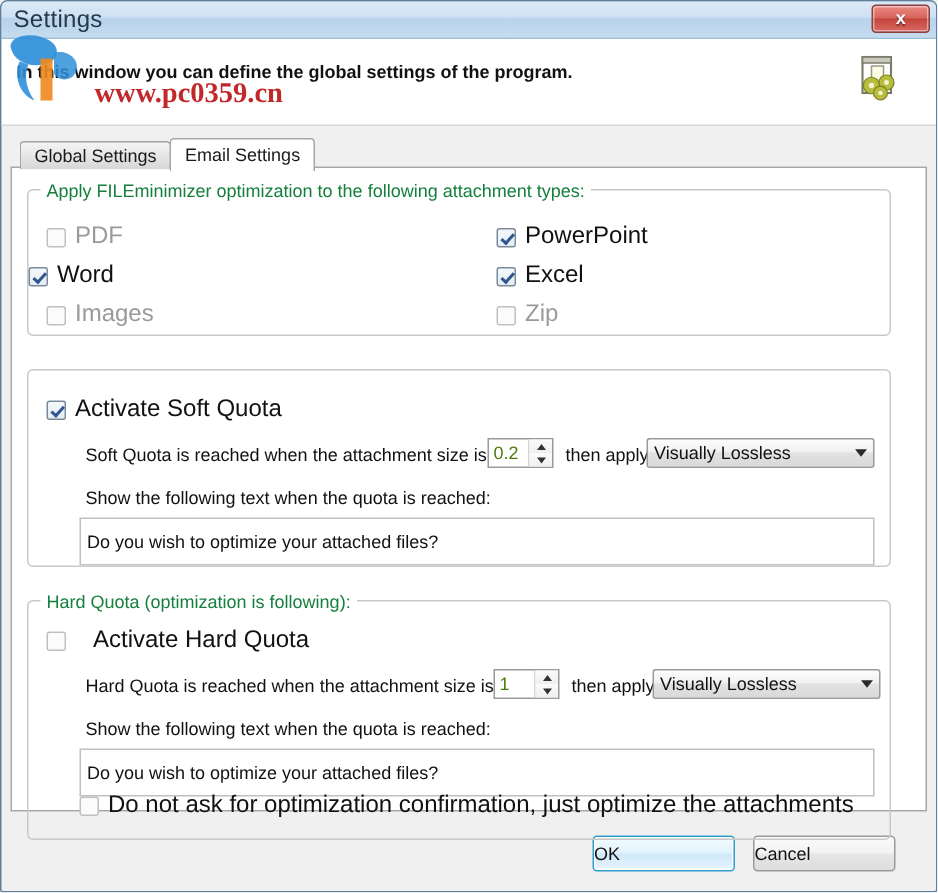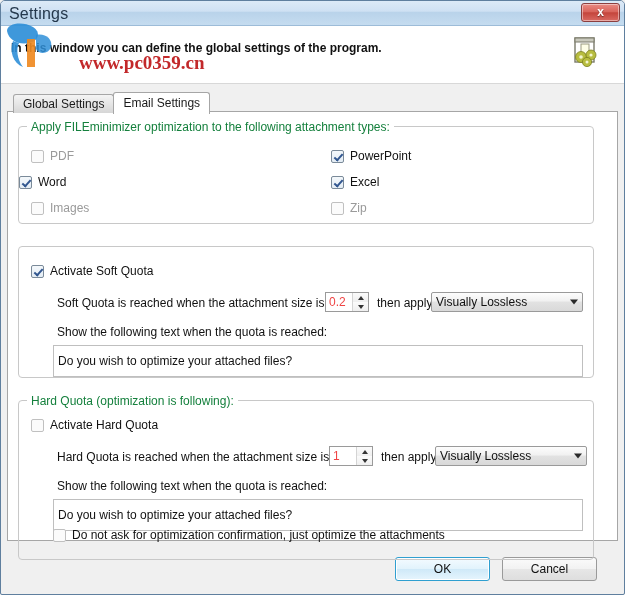--- a/index.html
+++ b/index.html
@@ -119,21 +119,20 @@
   }
   .wm-url {
     position: absolute;
     left: 62px;
     top: 33px;
     font-size: 19px;
     font-weight: bold;
     color: #c2282a;
     font-family: "Liberation Serif", serif;
     white-space: nowrap;
-    margin-left: 16px;
   }
   .wm-logo {
     position: absolute;
     left: 2px;
     top: 2px;
     width: 58px;
     height: 52px;
   }
 
   
@@ -199,21 +198,21 @@
     font-size: 12px;
     color: #15803d;
     white-space: nowrap;
   }
 
   
   .cb-row {
     position: absolute;
     display: flex;
     align-items: center;
-    font-size: 12px;
+    font-size: 16px;
     color: #111111;
     white-space: nowrap;
     cursor: pointer;
   }
   .cb-row.disabled { color: #9a9a9a; cursor: default; }
   .cbox {
     width: 13px;
     height: 13px;
     box-sizing: border-box;
     border: 1px solid #7a8a99;
@@ -255,21 +254,21 @@
     background: #ffffff;
     display: flex;
     align-items: stretch;
   }
   .spinner input {
     border: none;
     outline: none;
     background: transparent;
     font-family: "Liberation Sans", sans-serif;
     font-size: 12px;
-    color: #ef4444;
+    color: #4d7c0f;
     padding: 0 2px 0 3px;
     width: 100%;
     height: 100%;
     box-sizing: border-box;
   }
   .spin-btns {
     width: 15px;
     flex: 0 0 auto;
     display: flex;
     flex-direction: column;
@@ -361,21 +360,21 @@
     height: 48px;
   }
   .btn {
     position: absolute;
     top: 11px;
     width: 95px;
     height: 24px;
     box-sizing: border-box;
     font-size: 12px;
     color: #111111;
-    text-align: center;
+    text-align: left;
     line-height: 22px;
     border: 1px solid #9a9a9a;
     border-radius: 3px;
     background: linear-gradient(to bottom, #fbfbfb 0%, #f2f2f2 48%, #e6e6e6 52%, #dedede 100%);
     cursor: pointer;
   }
   .btn.default {
     border: 1px solid #2f9fd0;
     box-shadow: inset 0 0 0 1px #ffffff;
     background: linear-gradient(to bottom, #f4fbff 0%, #e2f3fc 48%, #cfe9f8 52%, #e6f5fd 100%);
@@ -492,21 +491,21 @@
           <div class="textbox" style="left:34px; top:98px; width:530px;">
             <input type="text" value="Do you wish to optimize your attached files?" style="">
           </div>
         </div>
 
         <div class="groupbox" style="left:10px; top:288px; width:576px; height:160px;">
           <div class="group-legend">Hard Quota (optimization is following):</div>
 
           <div class="cb-row disabled" style="left:12px; top:17px;">
             <span class="cbox"></span>
-            <span style="color:#111111;">Activate Hard Quota</span>
+            <span style="color:#111111;margin-left:12px;">Activate Hard Quota</span>
           </div>
 
           <div class="lbl" style="left:38px; top:49px;">Hard Quota is reached when the attachment size is MB:</div>
 
           <div class="spinner" style="left:310px; top:45px; width:44px;">
             <input type="text" value="1" style="">
             <span class="spin-btns">
               <span class="spin-btn up"></span>
               <span class="spin-btn down"></span>
             </span>

